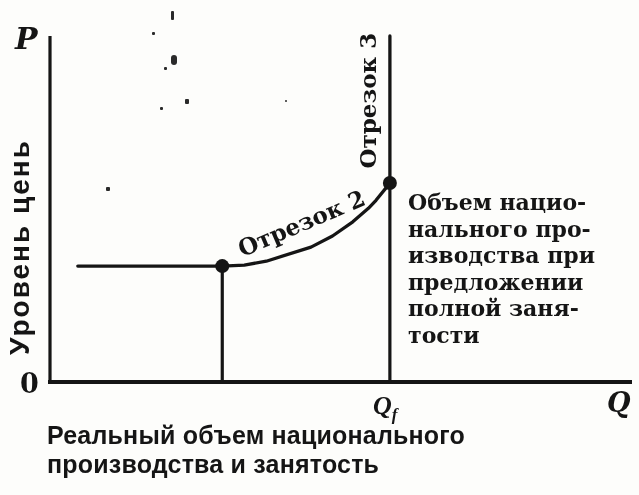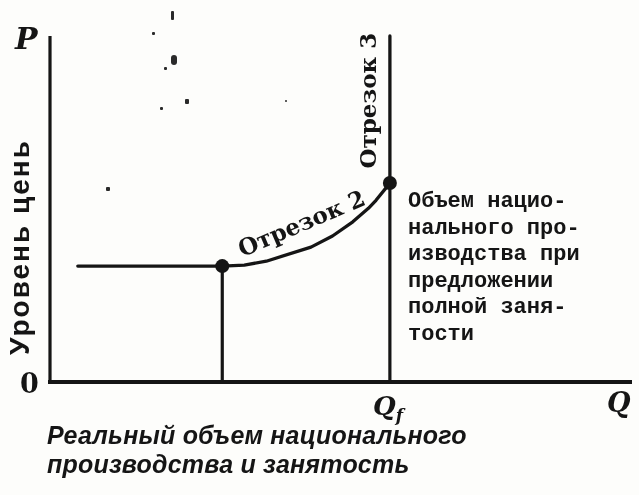--- a/index.html
+++ b/index.html
@@ -20,21 +20,21 @@
                 font-size:28px; letter-spacing:2px; transform:rotate(-90deg); }
   .seg1-label { left:83px;  top:229px; font-size:23px; }
   .seg2-label { left:234px; top:212px; width:122px; text-align:center;
                 font-size:23px; transform:rotate(-23deg); }
   .seg3-label { left:306px; top:94px;  width:122px; text-align:center;
                 font-size:23px; transform:rotate(-90deg); }
   .annot      { left:408px; top:189px; width:190px; font-size:22px;
                 line-height:26.5px; white-space:pre-line; }
   .origin-label { left:20px;  top:368px; font-size:27px; }
   .q-label      { left:607px; top:387px; font-size:27px; }
-  .qf-label     { left:373px; top:391px; font-size:26px; }
+  .qf-label     { left:373px; top:391px; font-size:26px;font-family:Liberation Serif, serif; }
   .qf-label sub { font-size:17px; font-style:italic; line-height:0; }
   .caption    { left:47px; top:421px; font-size:25px; line-height:29px;
                 white-space:pre-line; letter-spacing:0.2px; }
 
   .speck { position:absolute; background:#2a2a2a; border-radius:1px; }
   .s1 { left:171px; top:11px;  width:3px; height:9px; }
   .s2 { left:152px; top:32px;  width:3px; height:3px; }
   .s3 { left:171px; top:55px;  width:6px; height:10px; border-radius:3px; }
   .s4 { left:164px; top:67px;  width:3px; height:3px; }
   .s5 { left:160px; top:107px; width:3px; height:3px; }
@@ -59,34 +59,34 @@
 
   <div class="lab y-symbol serif-b ital">P</div>
 
   <div class="lab y-title sans-b">Уровень цень</div>
 
 
   <div class="lab seg2-label serif-b">Отрезок 2</div>
 
   <div class="lab seg3-label serif-b">Отрезок 3</div>
 
-  <div class="lab annot serif-b" style="white-space:pre-line;font-family:Liberation Mono, monospace;">Объем нацио-
+  <div class="lab annot serif-b" style="white-space:pre-line;">Объем нацио-
 нального про-
 изводства при
 предложении
 полной заня-
 тости</div>
 
   <div class="lab origin-label serif-b">0</div>
 
   <div class="lab qf-label serif-b ital"><span>Q</span><sub>f</sub></div>
 
   <div class="lab q-label serif-b ital">Q</div>
 
-  <div class="lab caption sans-b" style="white-space:pre-line;font-style:italic;">Реальный объем национального
+  <div class="lab caption sans-b" style="white-space:pre-line;">Реальный объем национального
 производства и занятость</div>
 
   <div class="speck s1"></div>
   <div class="speck s2"></div>
   <div class="speck s3"></div>
   <div class="speck s4"></div>
   <div class="speck s5"></div>
   <div class="speck s6"></div>
   <div class="speck s7"></div>
   <div class="speck s8"></div>

